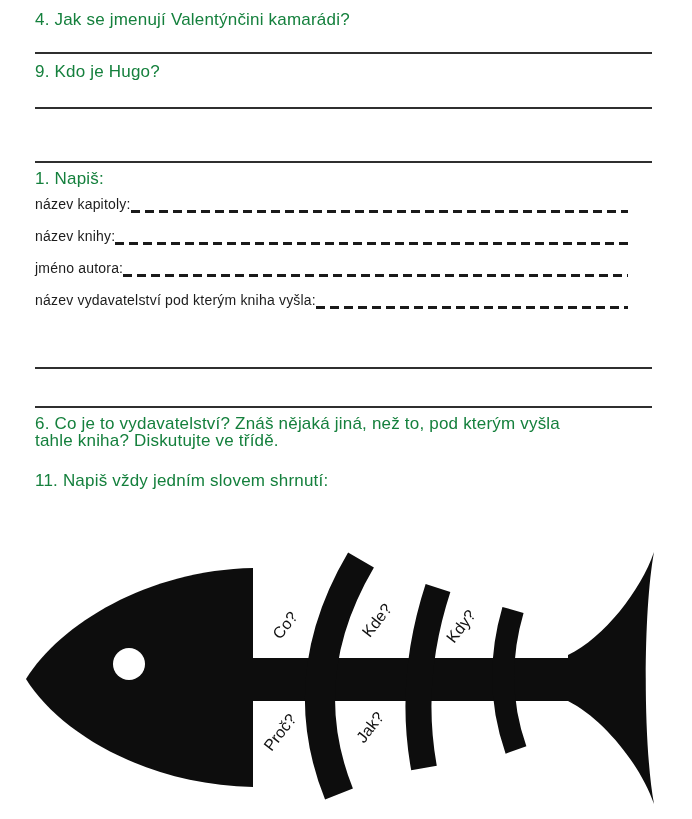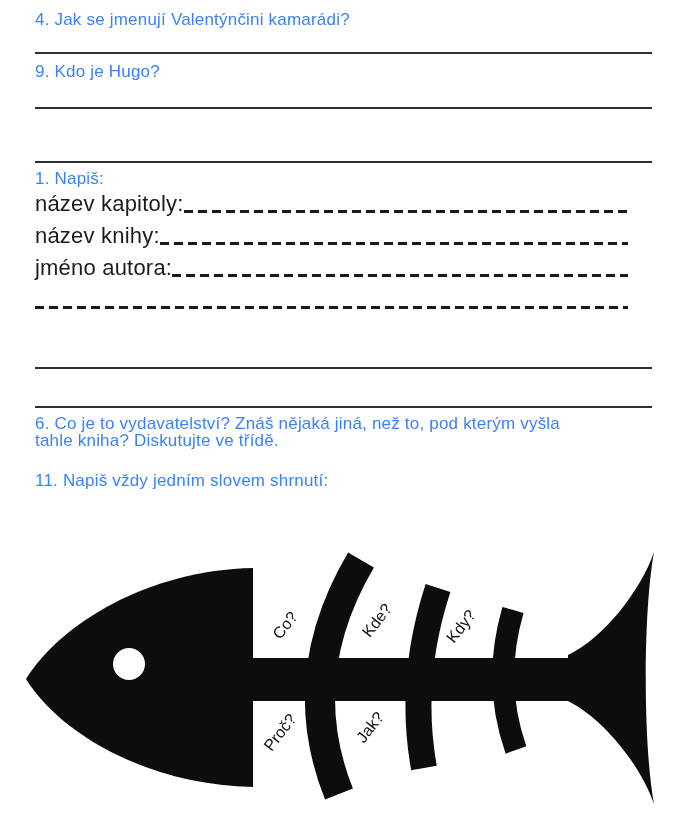--- a/index.html
+++ b/index.html
@@ -3,28 +3,28 @@
 <meta charset="utf-8">
 <style>
   html,body{margin:0;padding:0;}
   body{
     width:692px;height:819px;background:#ffffff;position:relative;overflow:hidden;
     font-family:"Liberation Sans", sans-serif;color:#1c1c1c;
   }
   .page{position:absolute;inset:0;}
   .qline{
     position:absolute;left:35px;font-size:17px;line-height:20px;
-    letter-spacing:0.2px;white-space:nowrap;color:#3b82f6;
+    letter-spacing:0.2px;white-space:nowrap;color:#15803d;
   }
   .rule{
     position:absolute;left:35px;width:617px;height:2px;background:#2f2f2f;
   }
   .fieldrow{
     position:absolute;left:35px;width:593px;height:20px;
-    display:flex;align-items:baseline;font-size:22px;line-height:20px;
+    display:flex;align-items:baseline;font-size:14px;line-height:20px;
     letter-spacing:0.2px;white-space:nowrap;
   }
   .dashfill{
     flex:1 1 auto;align-self:flex-end;height:3px;margin-bottom:1px;
     background:repeating-linear-gradient(90deg,#1a1a1a 0 9px,transparent 9px 14px);
   }
   .fish-svg{position:absolute;left:0;top:0;width:692px;height:819px;}
   .fish-label{
     font-family:"Liberation Sans", sans-serif;font-size:16px;fill:#111111;
   }
@@ -50,20 +50,21 @@
   </div>
   <div class="fieldrow" style="top:226px">
     <span>název knihy:</span>
     <span class="dashfill"></span>
   </div>
   <div class="fieldrow" style="top:258px">
     <span>jméno autora:</span>
     <span class="dashfill"></span>
   </div>
   <div class="fieldrow" style="top:290px">
+    <span>název vydavatelství pod kterým kniha vyšla:</span>
     <span class="dashfill"></span>
   </div>
 
   <div class="rule" style="top:367px"></div>
   <div class="rule" style="top:406px"></div>
 
   <div class="qline" style="top:414px">6. Co je to vydavatelství? Znáš nějaká jiná, než to, pod kterým vyšla</div>
   <div class="qline" style="top:431px">tahle kniha? Diskutujte ve třídě.</div>
 
   <div class="qline" style="top:471px">11. Napiš vždy jedním slovem shrnutí:</div>

